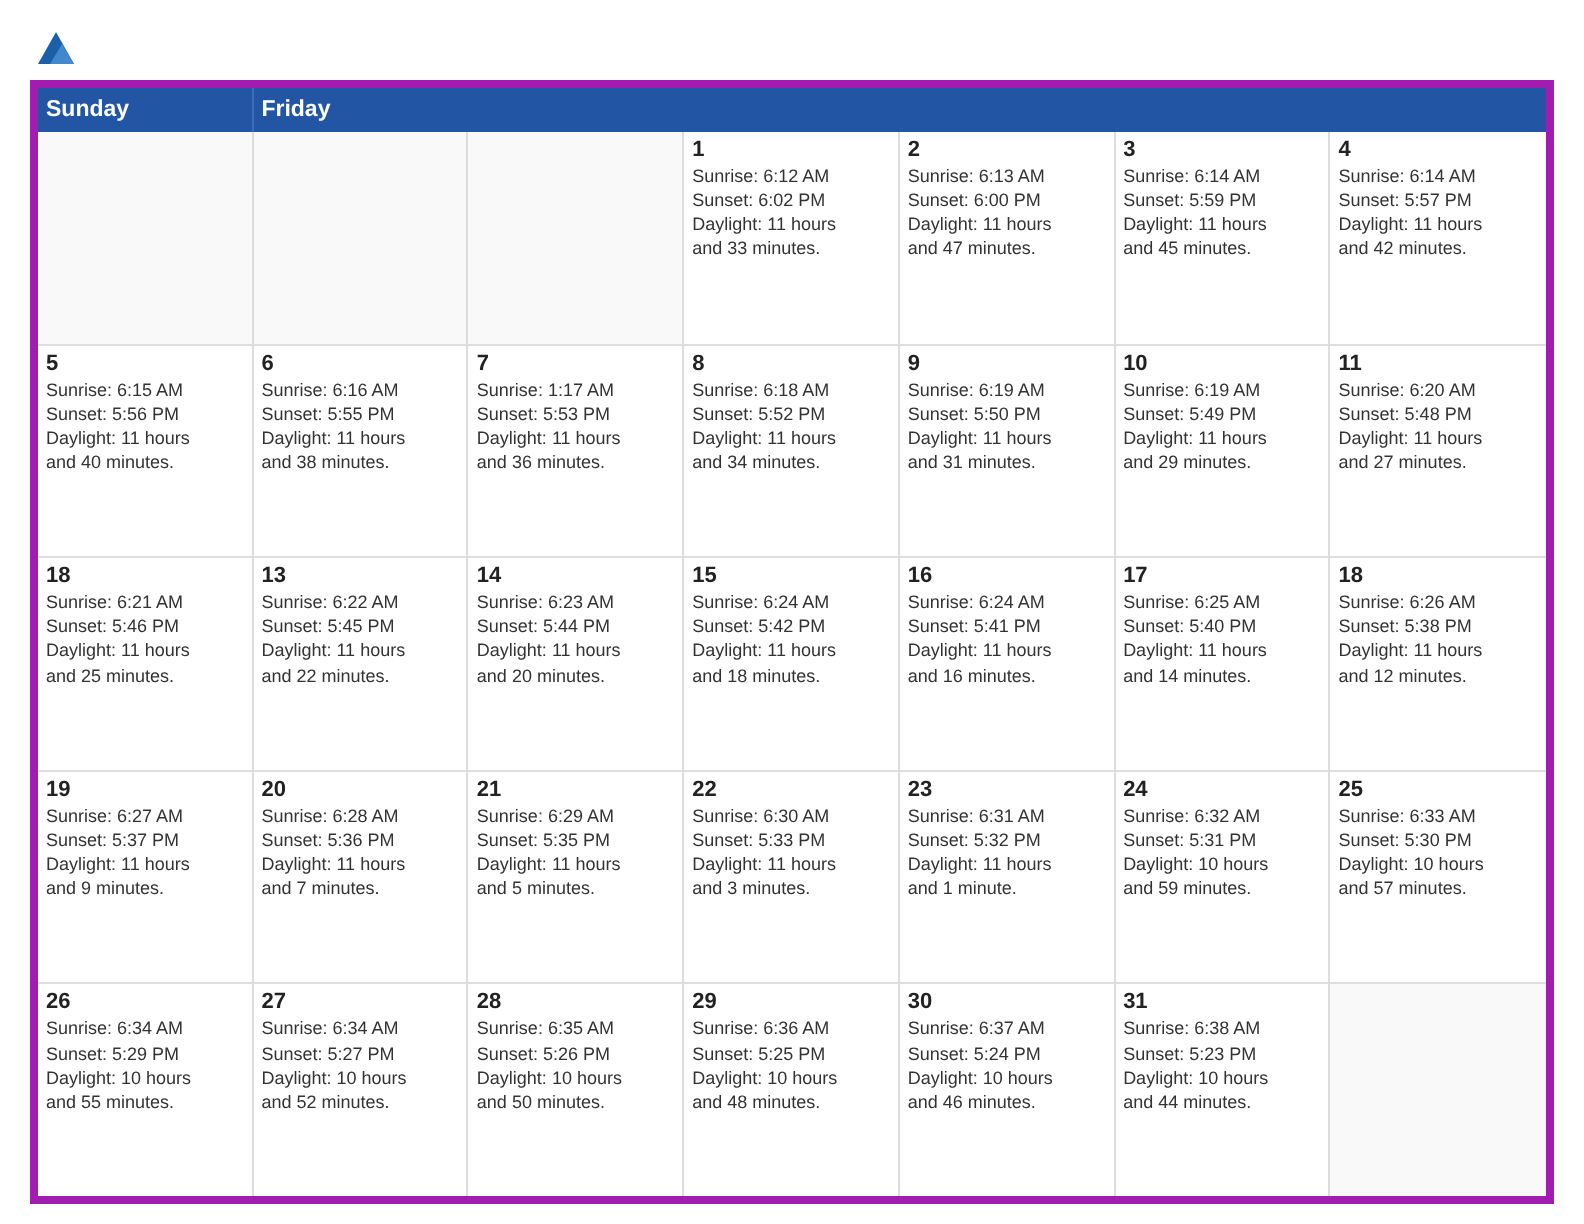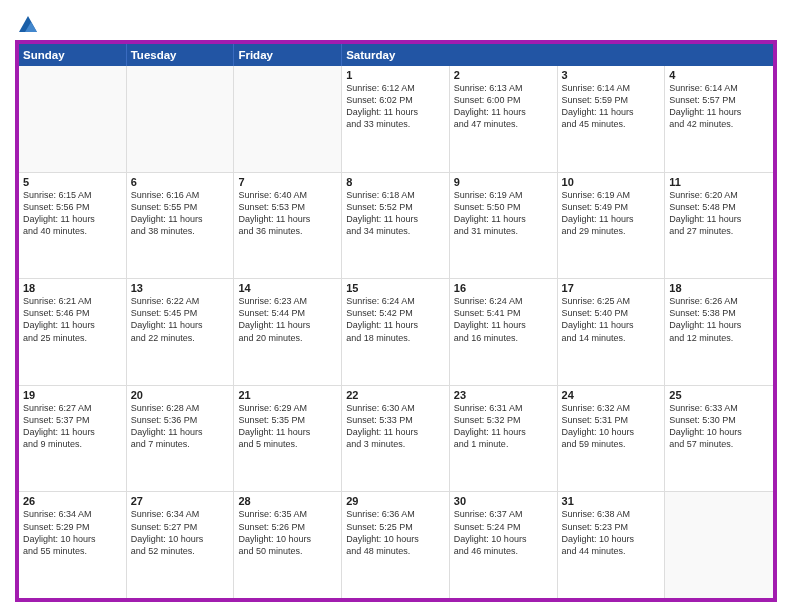--- a/index.html
+++ b/index.html
@@ -133,23 +133,21 @@
     </div>
     <div class="title-block">
       <div class="month-title"></div>
       <div class="location-title"></div>
     </div>
   </div>
 
   <div class="calendar">
     <div class="cal-header-row">
     <div class="cal-header-cell">Sunday</div>
-        <div class="cal-header-cell">Tuesday</div>
         <div class="cal-header-cell">Friday</div>
-        <div class="cal-header-cell">Saturday</div>
       </div>
     <div class="cal-body">
     <div class="cal-row">
           <div class="cal-cell empty"></div>
           <div class="cal-cell empty"></div>
           <div class="cal-cell empty"></div>
           <div class="cal-cell">
             <span class="day-num">1</span>
             <div class="cell-text">Sunrise: 6:12 AM</div>
             <div class="cell-text">Sunset: 6:02 PM</div>
@@ -188,21 +186,21 @@
           </div>
           <div class="cal-cell">
             <span class="day-num">6</span>
             <div class="cell-text">Sunrise: 6:16 AM</div>
             <div class="cell-text">Sunset: 5:55 PM</div>
             <div class="cell-text">Daylight: 11 hours</div>
             <div class="cell-text">and 38 minutes.</div>
           </div>
           <div class="cal-cell">
             <span class="day-num">7</span>
-            <div class="cell-text">Sunrise: 6:40 AM</div>
+            <div class="cell-text">Sunrise: 1:17 AM</div>
             <div class="cell-text">Sunset: 5:53 PM</div>
             <div class="cell-text">Daylight: 11 hours</div>
             <div class="cell-text">and 36 minutes.</div>
           </div>
           <div class="cal-cell">
             <span class="day-num">8</span>
             <div class="cell-text">Sunrise: 6:18 AM</div>
             <div class="cell-text">Sunset: 5:52 PM</div>
             <div class="cell-text">Daylight: 11 hours</div>
             <div class="cell-text">and 34 minutes.</div>

